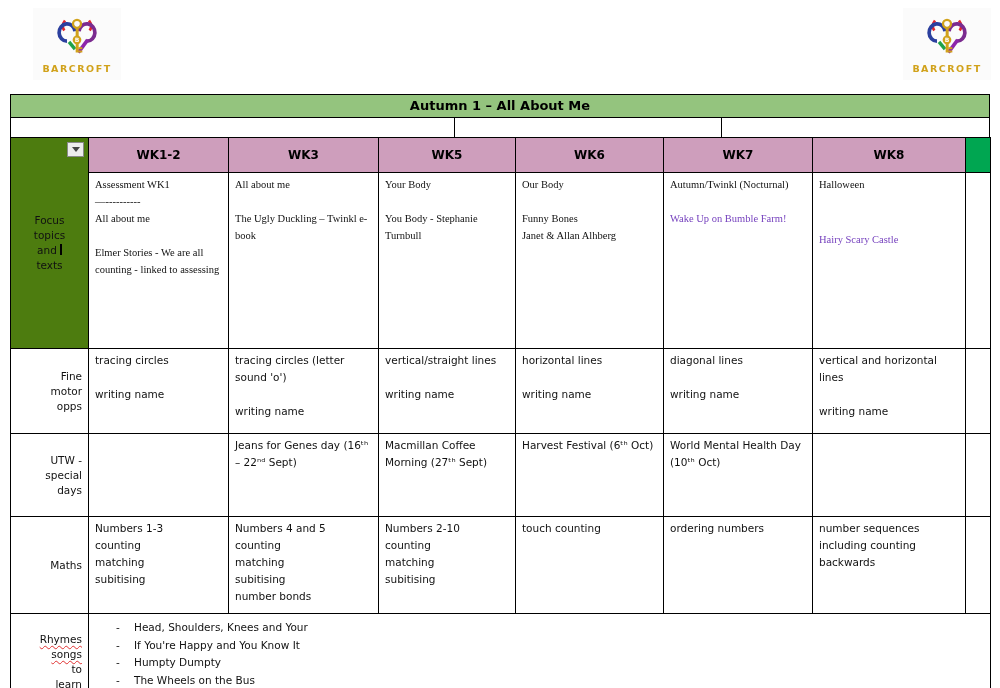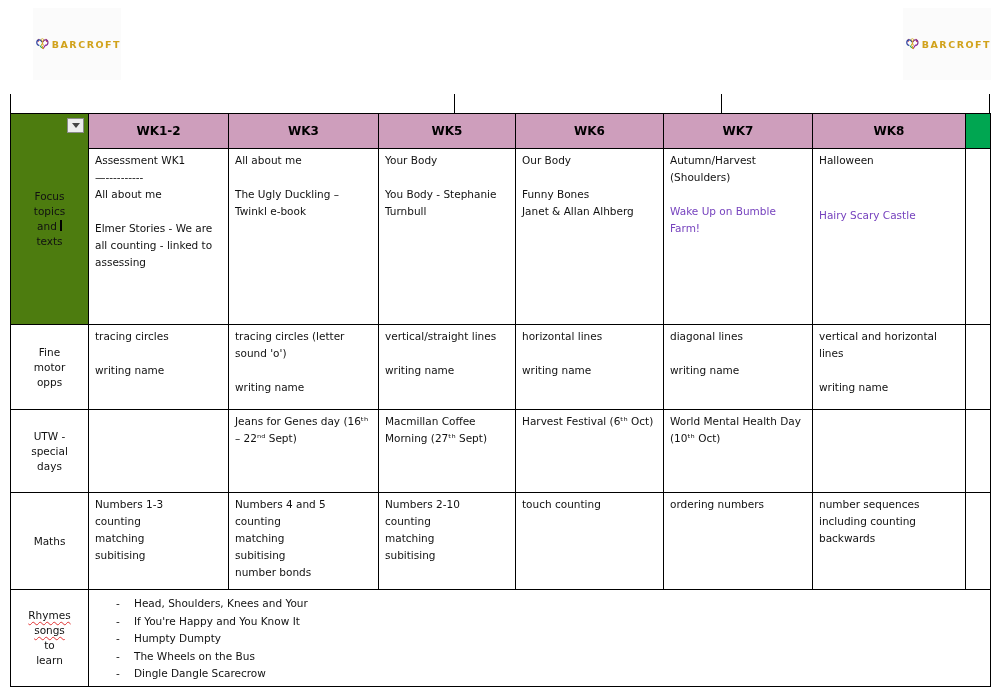--- a/index.html
+++ b/index.html
@@ -1,48 +1,48 @@
 <!DOCTYPE html>
 <html><head>
 <meta charset="utf-8">
 <style>
   * { box-sizing: border-box; margin: 0; padding: 0; }
   body { background: #fff; font-family: "DejaVu Sans", sans-serif; }
   .page { position: relative; width: 1000px; height: 688px; background: #fff; color: #111; overflow: hidden; }
 
   
   .logo { position: absolute; top: 8px; width: 88px; height: 72px; background: #FBFBFB;
-          display: flex; flex-direction: row; align-items: center; justify-content: center; }
+          display: flex; flex-direction: column; align-items: center; justify-content: center; }
   .logo.left { left: 33px; } .logo.right { left: 903px; }
   .logo svg { width: 60px; height: 47px; }
   .brand { font-size: 9.5px; font-weight: bold; color: #D1A21B; letter-spacing: 1.5px; margin-top: 1px; }
   .title { position: absolute; top: 45px; left: 0; width: 100%; text-align: center; font-size: 15px; color: #000; }
 
   
   .sheet { position: absolute; left: 10px; top: 94px; width: 980px; }
   .banner { height: 24px; background: #94C47E; border: 1px solid #000; text-align: center;
             font-weight: bold; font-size: 13px; line-height: 22px; color: #000; }
   .gap { height: 19px; border-left: 1px solid #000; border-right: 1px solid #000; position: relative; background: #fff; }
   .gap .vline { position: absolute; top: 0; width: 1px; height: 100%; background: #000; }
   .gap .v1 { left: 443px; } .gap .v2 { left: 710px; }
 
   table { border-collapse: collapse; table-layout: fixed; width: 980px; }
   td { border: 1px solid #000; padding: 3px 6px; vertical-align: top; font-size: 10.5px; overflow: hidden; }
   tr.r-head  { height: 28px; }
-  tr.r-focus { height: 176px; }
+  tr.r-focus { height: 176px; font-family: Liberation Serif, serif; }
   tr.r-fine  { height: 85px; }
   tr.r-utw   { height: 83px; }
   tr.r-maths { height: 97px; }
   tr.r-rhyme { height: 97px; }
 
   td.wk { background: #CE9EBC; text-align: center; vertical-align: middle;
           font-weight: bold; font-size: 12px; padding: 10px; color: #000; }
   td.green-cell { background: #00A651; }
   td.lilac { background: #4d7c0f; vertical-align: middle; text-align: center; position: relative; }
-  td.label-cell { text-align: center; vertical-align: middle; line-height: 15px; background: #fff; }
+  td.label-cell { text-align: right; vertical-align: middle; line-height: 15px; background: #fff; }
   .label-lines { line-height: 15px; }
   td.content { line-height: 17px; }
   td.narrow { background: #fff; }
 
   
   .dropdown-btn { position: absolute; top: 4px; right: 4px; width: 17px; height: 15px; background: #EDEDED;
                   border: 1px solid #8a8a8a; display: flex; align-items: center; justify-content: center; }
   .tri { width: 0; height: 0; border-left: 4px solid transparent; border-right: 4px solid transparent;
          border-top: 5px solid #444; }
 
@@ -93,20 +93,21 @@
       <rect x="47" y="44" width="6" height="3" fill="#D1A21B"></rect>
       <rect x="47" y="49" width="6" height="3" fill="#D1A21B"></rect>
       <circle cx="45" cy="33" r="6.5" fill="#D1A21B"></circle>
       <text x="45" y="36.5" font-size="9" font-weight="bold" fill="#fff" text-anchor="middle" font-family="DejaVu Sans, sans-serif">B</text>
     </svg>
     <div class="brand">BARCROFT</div>
   </div>
 
 
   <div class="sheet">
+    <div class="banner">Autumn 1 – All About Me</div>
 
     <div class="gap">
       <div class="vline v1"></div>
       <div class="vline v2"></div>
     </div>
 
     <table>
       <colgroup>
         <col style="width:78px">
           <col style="width:140px">
@@ -158,21 +159,21 @@
               <div class="line">&nbsp;</div>
               <div class="line">You Body - Stephanie Turnbull</div>
             </td>
         <td class="content lines">
               <div class="line">Our Body</div>
               <div class="line">&nbsp;</div>
               <div class="line">Funny Bones</div>
               <div class="line">Janet &amp; Allan Alhberg</div>
             </td>
         <td class="content lines">
-              <div class="line">Autumn/Harvest (Shoulders)</div>
+              <div class="line">Autumn/Twinkl (Nocturnal)</div>
               <div class="line">&nbsp;</div>
               <div class="line" style="color: rgb(118, 66, 190);">Wake Up on Bumble Farm!</div>
             </td>
         <td class="content lines">
               <div class="line">Halloween</div>
               <div class="line">&nbsp;</div>
               <div class="line" style="color: rgb(118, 66, 190); margin-top: 21px;">Hairy Scary Castle</div>
             </td>
         <td class="narrow"></td>
       </tr>

